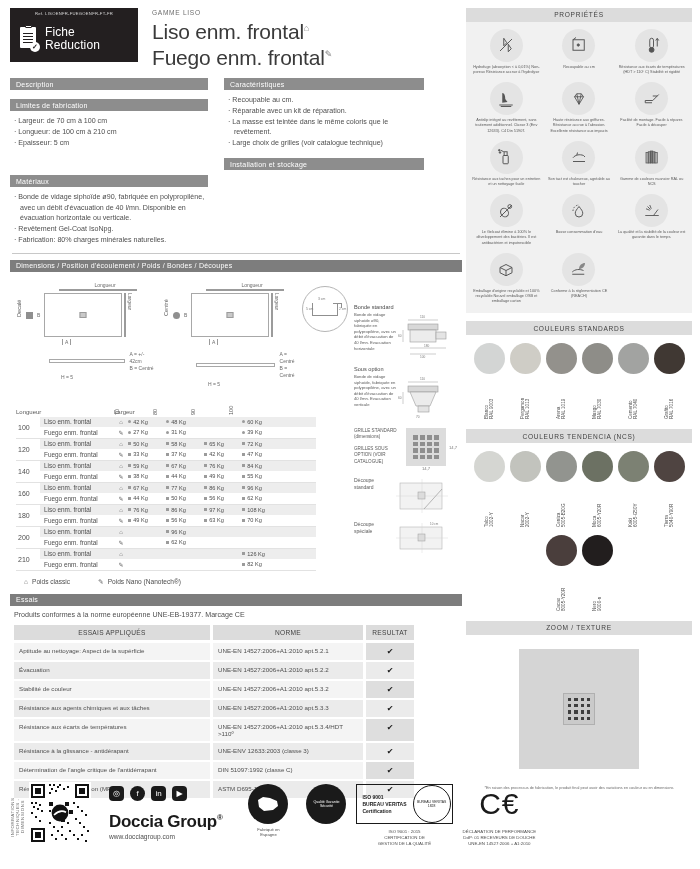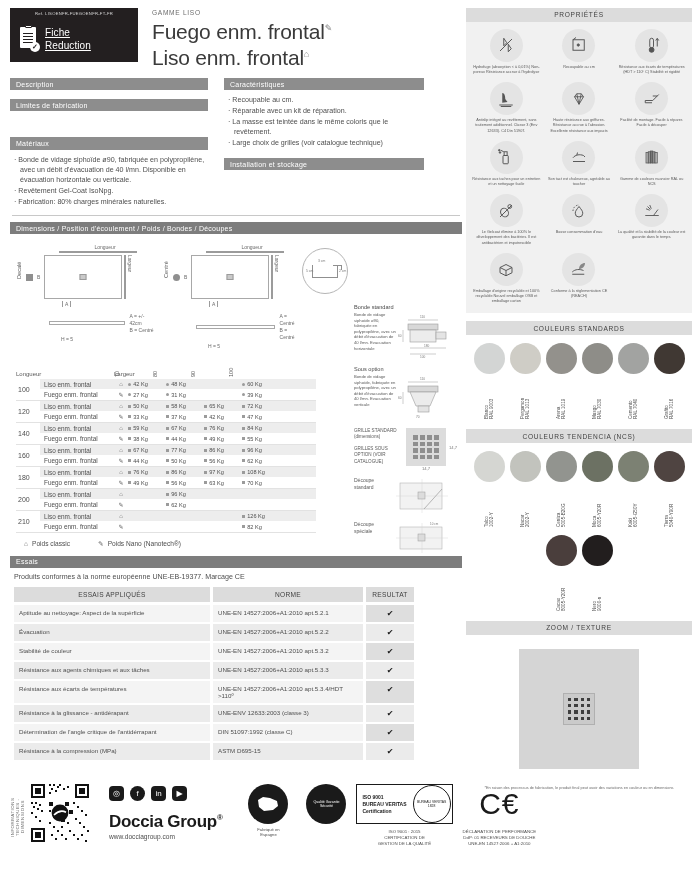--- a/index.html
+++ b/index.html
@@ -33,21 +33,21 @@
   }
   .clip-icon .tab {
     position: absolute; left: 6.5px; top: -1px; width: 7px; height: 3.5px;
     background: #fff; border: 1px solid #231f20; border-radius: 1px;
   }
   .clip-icon .chk {
     position: absolute; right: 0px; bottom: 0px; width: 10px; height: 10px;
     border-radius: 50%; background: #fff; color: #231f20;
     font-size: 7px; line-height: 10px; text-align: center; font-weight: bold;
   }
-  .badge-text { font-size: 10px; line-height: 13px; font-weight: 500; letter-spacing: .1px; text-decoration: underline; }
+  .badge-text { font-size: 12px; line-height: 13px; font-weight: 500; letter-spacing: .1px; }
 
   .title-block { margin-left: 14px; flex: 1; padding-top: 1px; }
   .gamme { font-size: 6.6px; letter-spacing: .7px; color: #6d6d6d; margin-bottom: 1px; }
   .prod-title {
     font-size: 21px; font-weight: 400; color: #3a3a3a; line-height: 23px;
     letter-spacing: -.2px; position: relative; display: block;
   }
   .prod-title .sup { font-size: 9px; vertical-align: super; color: #7a7a7a; }
 
   .warranty { display: flex; gap: 9px; padding-top: 3px; }
@@ -288,24 +288,24 @@
       </div>
       <div>
         <div class="badge-text">Fiche</div>
         <div class="badge-text">Reduction</div>
       </div>
     </div>
 
     <div class="title-block">
       <div class="gamme">GAMME LISO</div>
       <div class="prod-title">
+        <span>Liso enm. frontal</span><span class="sup">⌂</span>
+      </div>
+      <div class="prod-title">
         <span>Fuego enm. frontal</span><span class="sup">✎</span>
-      </div>
-      <div class="prod-title">
-        <span>Liso enm. frontal</span><span class="sup">⌂</span>
       </div>
     </div>
 
     <div class="warranty">
       <div class="warr">
         <div class="warr-circ">
           <span class="warr-num">2</span>
           <span class="warr-ans">ANS</span>
           <span class="warr-mark">⌂</span>
         </div>
@@ -321,20 +321,25 @@
       </div>
     </div>
   </div>
 
   <div style="width:452px;">
     <div class="cols">
       <div class="col">
         <div class="secbar">Description</div>
         <div class="gap"></div>
         <div class="secbar">Limites de fabrication</div>
+        <ul class="dots">
+          <li>Largeur: de 70 cm à 100 cm</li>
+          <li>Longueur: de 100 cm à 210 cm</li>
+          <li>Epaisseur: 5 cm</li>
+        </ul>
         <div style="height:26px"></div>
         <div class="secbar">Matériaux</div>
         <ul class="dots">
           <li>Bonde de vidage siphoïde ø90, fabriquée en polypropilène, avec un débit d'évacuation de 40 l/mn. Disponible en évacuation horizontale ou verticale.</li>
           <li>Revêtement Gel-Coat IsoNpg.</li>
           <li>Fabrication: 80% charges minérales naturelles.</li>
         </ul>
       </div>
 
       <div class="col wide">

